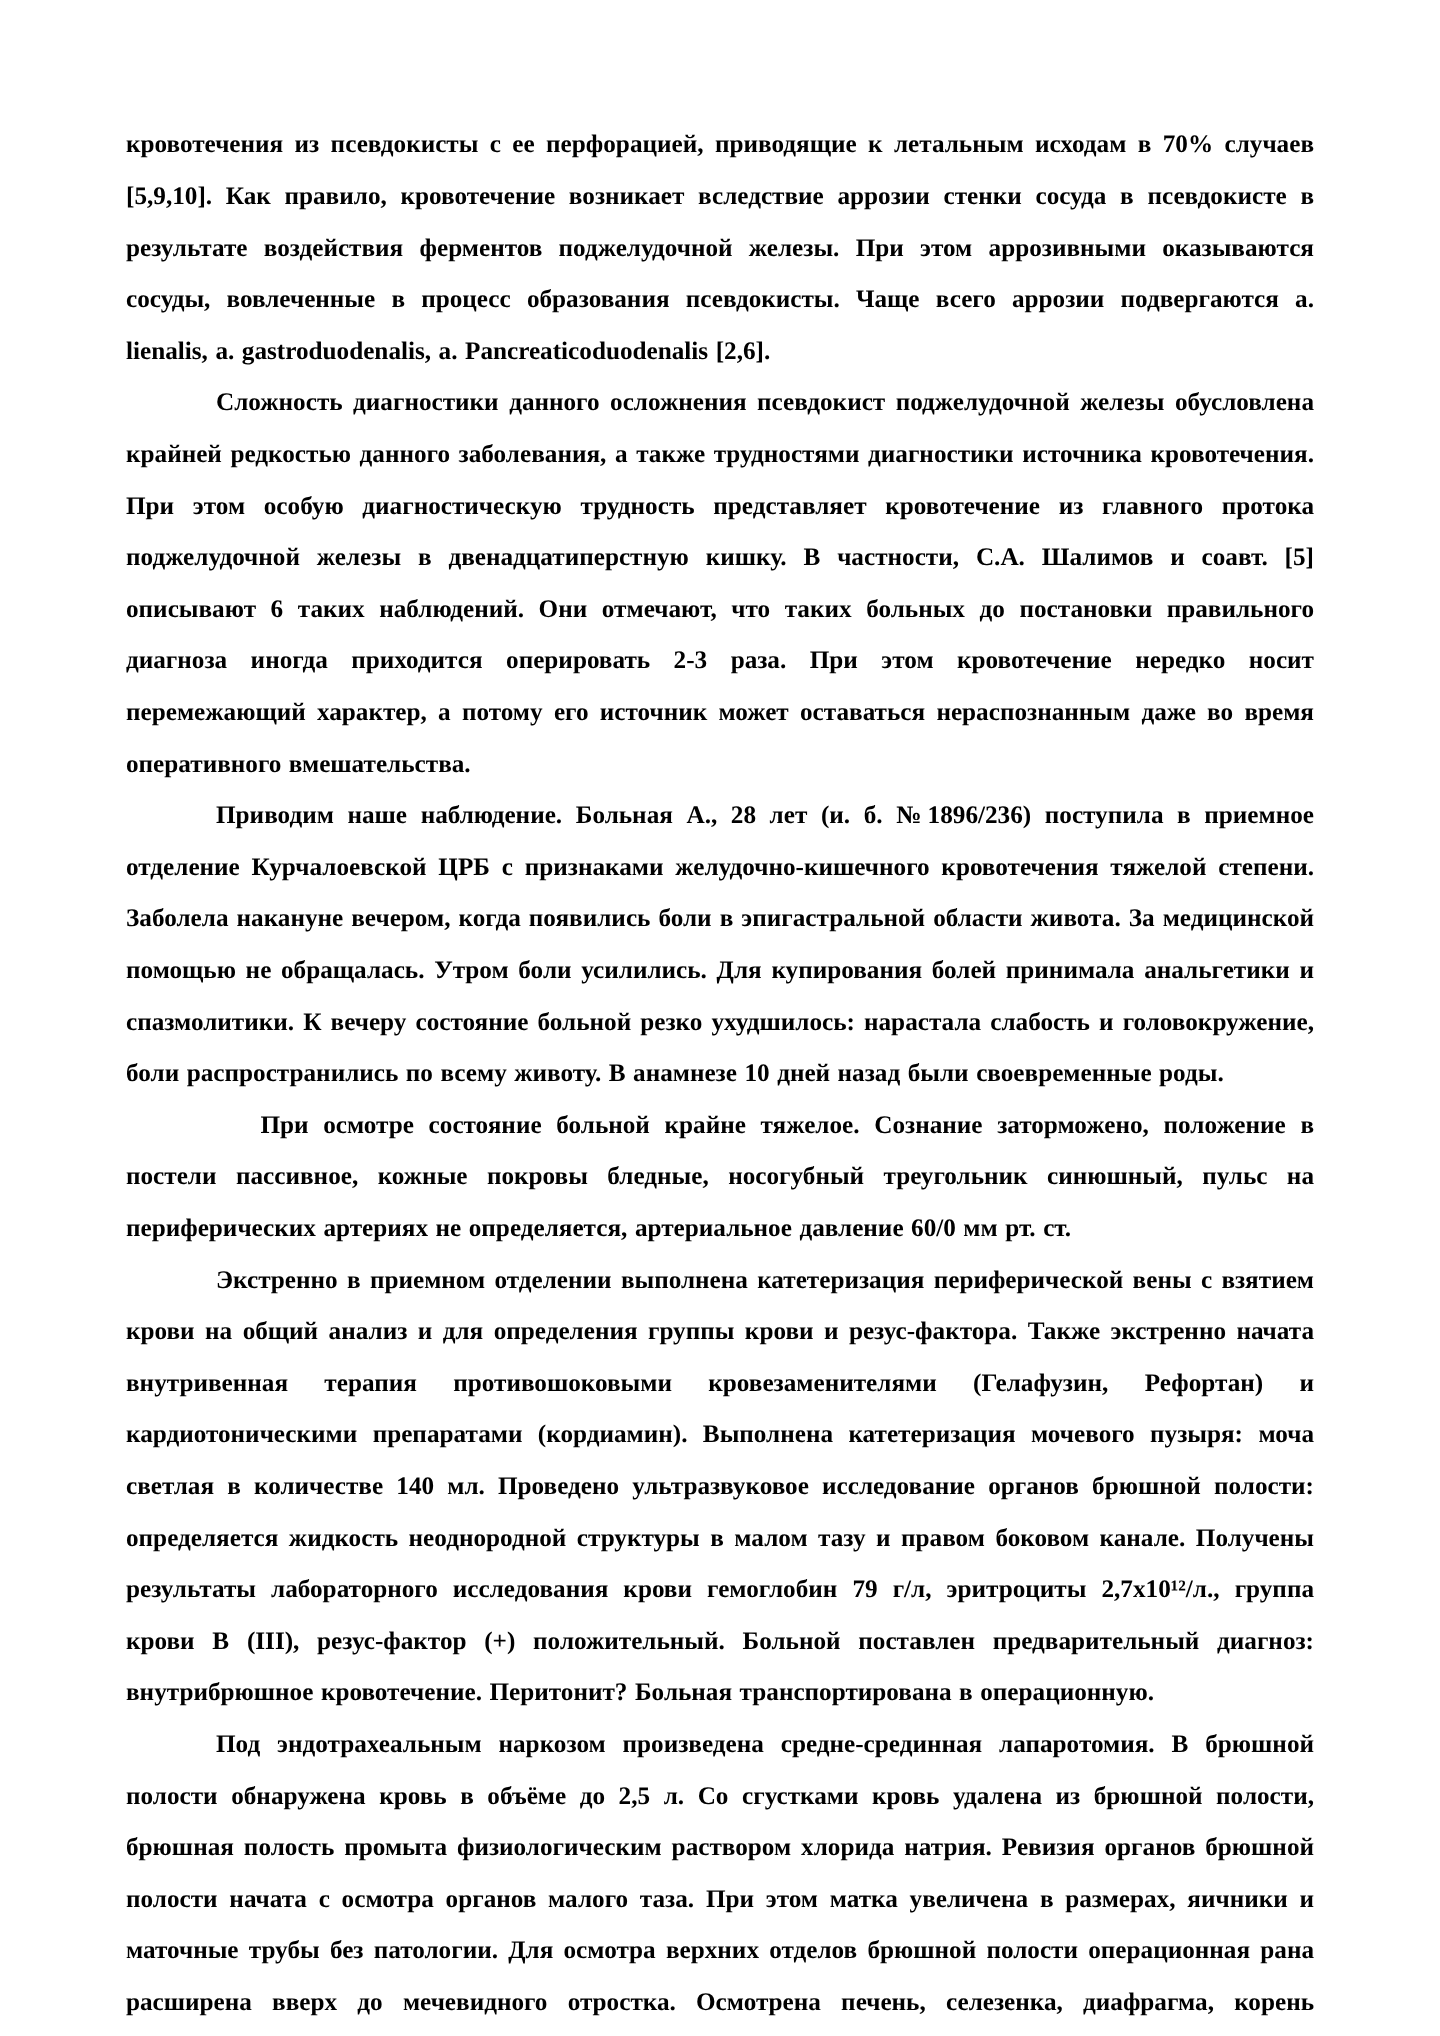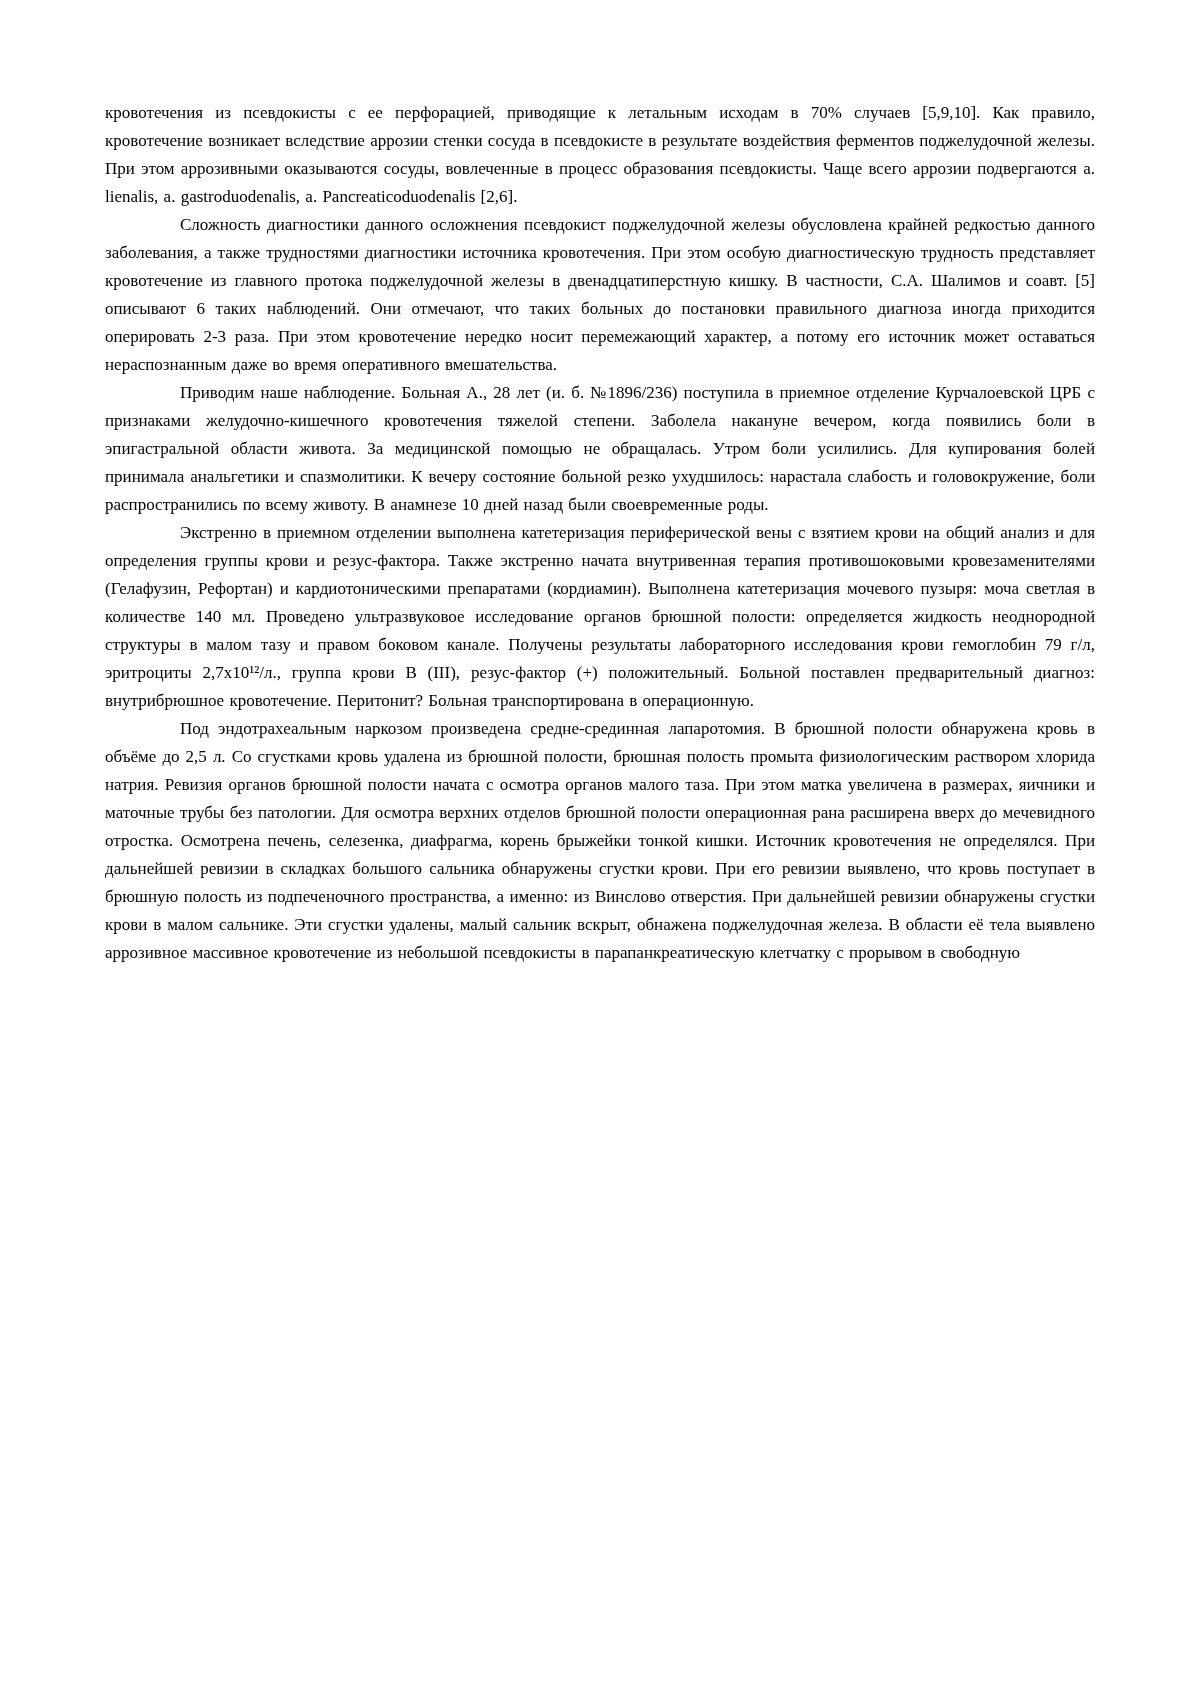--- a/index.html
+++ b/index.html
@@ -16,32 +16,34 @@
   }
   .page {
     box-sizing: border-box;
     width: 1200px;
     height: 1697px;
     padding: 99px 105px 0 105px;
   }
   .para {
     margin: 0;
     font-family: "Liberation Serif", "DejaVu Serif", serif;
-    font-size: 17px;
-    line-height: 28px;
+    font-size: 21px;
+    line-height: 43px;
     text-align: justify;
     text-indent: 75px;
     color: inherit;
     word-spacing: 1px;
+    font-weight: bold;
   }
   .para.no-indent { text-indent: 0; }
   .para.deep-indent { text-indent: 112px; }
 </style>
 </head>
 <body style="--text-color: #000000; --page-bg: #ffffff;">
 
 <main class="page">
   <p class="para no-indent">кровотечения из псевдокисты с ее перфорацией, приводящие к летальным исходам в 70% случаев [5,9,10]. Как правило, кровотечение возникает вследствие аррозии стенки сосуда в псевдокисте в результате воздействия ферментов поджелудочной железы. При этом аррозивными оказываются сосуды, вовлеченные в процесс образования псевдокисты. Чаще всего аррозии подвергаются a. lienalis, a. gastroduodenalis, a. Pancreaticoduodenalis [2,6].</p>
   <p class="para">Сложность диагностики данного осложнения псевдокист поджелудочной железы обусловлена крайней редкостью данного заболевания, а также трудностями диагностики источника кровотечения. При этом особую диагностическую трудность представляет кровотечение из главного протока поджелудочной железы в двенадцатиперстную кишку. В частности, С.А. Шалимов и соавт. [5] описывают 6 таких наблюдений. Они отмечают, что таких больных до постановки правильного диагноза иногда приходится оперировать 2-3 раза. При этом кровотечение нередко носит перемежающий характер, а потому его источник может оставаться нераспознанным даже во время оперативного вмешательства.</p>
   <p class="para">Приводим наше наблюдение. Больная А., 28 лет (и. б. №1896/236) поступила в приемное отделение Курчалоевской ЦРБ с признаками желудочно-кишечного кровотечения тяжелой степени. Заболела накануне вечером, когда появились боли в эпигастральной области живота. За медицинской помощью не обращалась. Утром боли усилились. Для купирования болей принимала анальгетики и спазмолитики. К вечеру состояние больной резко ухудшилось: нарастала слабость и головокружение, боли распространились  по всему животу. В анамнезе 10 дней назад были своевременные роды.</p>
+  <p class="para deep-indent">При осмотре состояние больной крайне тяжелое. Сознание заторможено, положение в постели пассивное, кожные покровы бледные, носогубный треугольник синюшный, пульс на периферических артериях не определяется, артериальное давление 60/0 мм рт. ст.</p>
   <p class="para">Экстренно в приемном отделении выполнена катетеризация периферической вены с взятием крови на общий анализ и для определения группы крови и резус-фактора. Также экстренно начата внутривенная терапия противошоковыми кровезаменителями (Гелафузин, Рефортан) и кардиотоническими препаратами (кордиамин). Выполнена катетеризация мочевого пузыря: моча светлая в количестве 140 мл. Проведено ультразвуковое исследование органов брюшной полости: определяется жидкость неоднородной структуры в малом тазу и правом боковом канале. Получены результаты лабораторного исследования крови гемоглобин 79 г/л, эритроциты 2,7х10¹²/л., группа крови В (III), резус-фактор (+) положительный. Больной поставлен предварительный диагноз: внутрибрюшное кровотечение. Перитонит? Больная транспортирована в операционную.</p>
   <p class="para">Под эндотрахеальным наркозом произведена средне-срединная лапаротомия. В брюшной полости обнаружена кровь в объёме до 2,5 л. Со сгустками кровь удалена из брюшной полости, брюшная полость промыта физиологическим раствором хлорида натрия. Ревизия органов брюшной полости начата с осмотра органов малого таза. При этом матка увеличена в размерах, яичники и маточные трубы без патологии. Для осмотра верхних отделов брюшной полости операционная рана расширена вверх до мечевидного отростка. Осмотрена печень, селезенка, диафрагма, корень брыжейки тонкой кишки. Источник кровотечения не определялся. При дальнейшей ревизии в складках большого сальника обнаружены сгустки крови. При его ревизии выявлено, что кровь поступает в брюшную полость из подпеченочного пространства, а именно: из Винслово отверстия. При дальнейшей ревизии обнаружены сгустки крови в малом сальнике. Эти сгустки удалены, малый сальник вскрыт, обнажена поджелудочная железа. В области её тела выявлено аррозивное массивное кровотечение из небольшой псевдокисты  в парапанкреатическую клетчатку  с прорывом в свободную</p>
 </main>
 
 </body></html>

